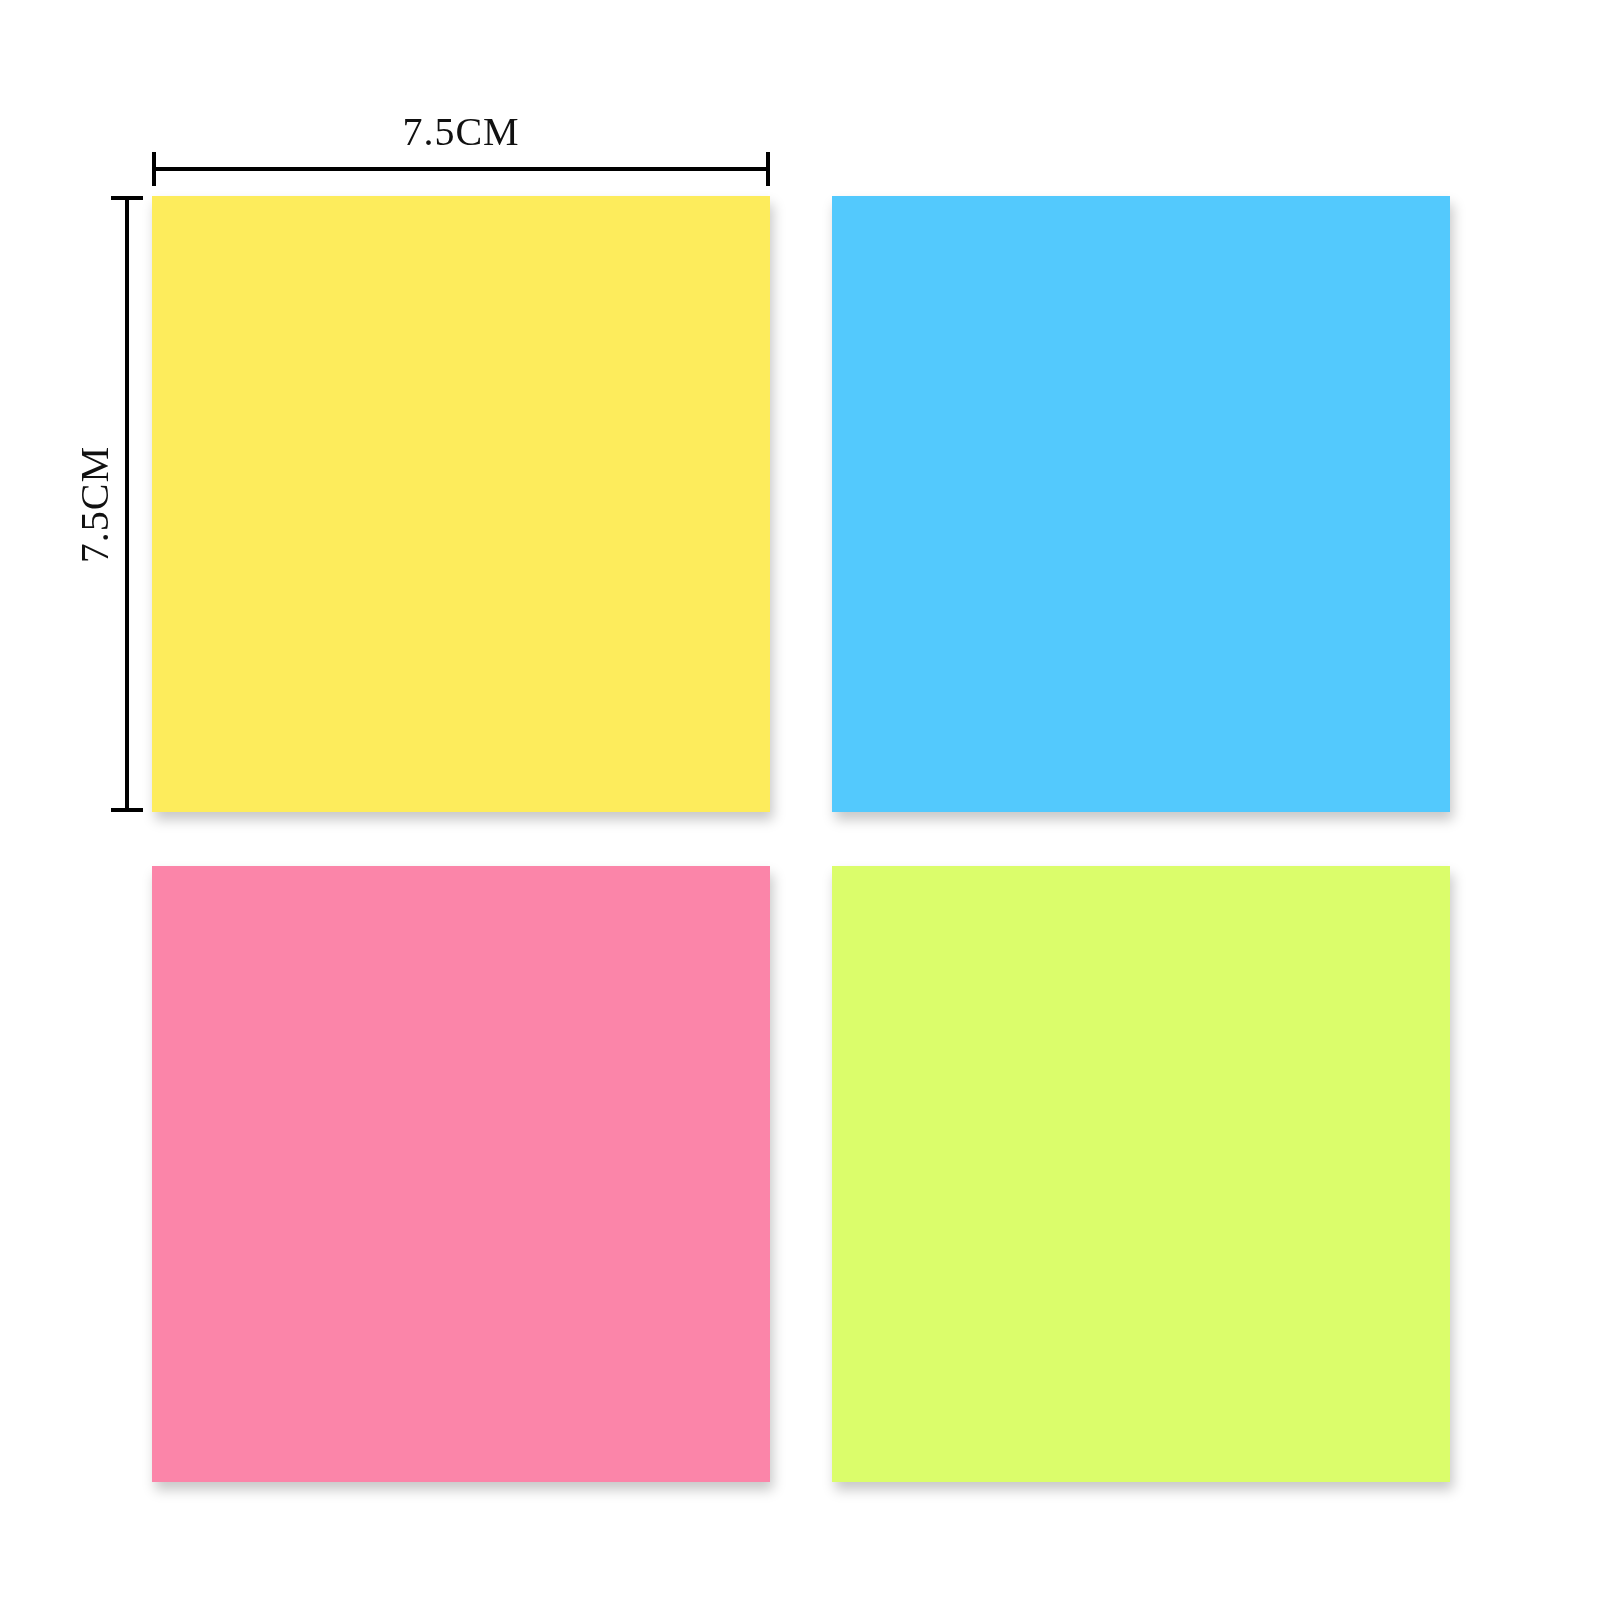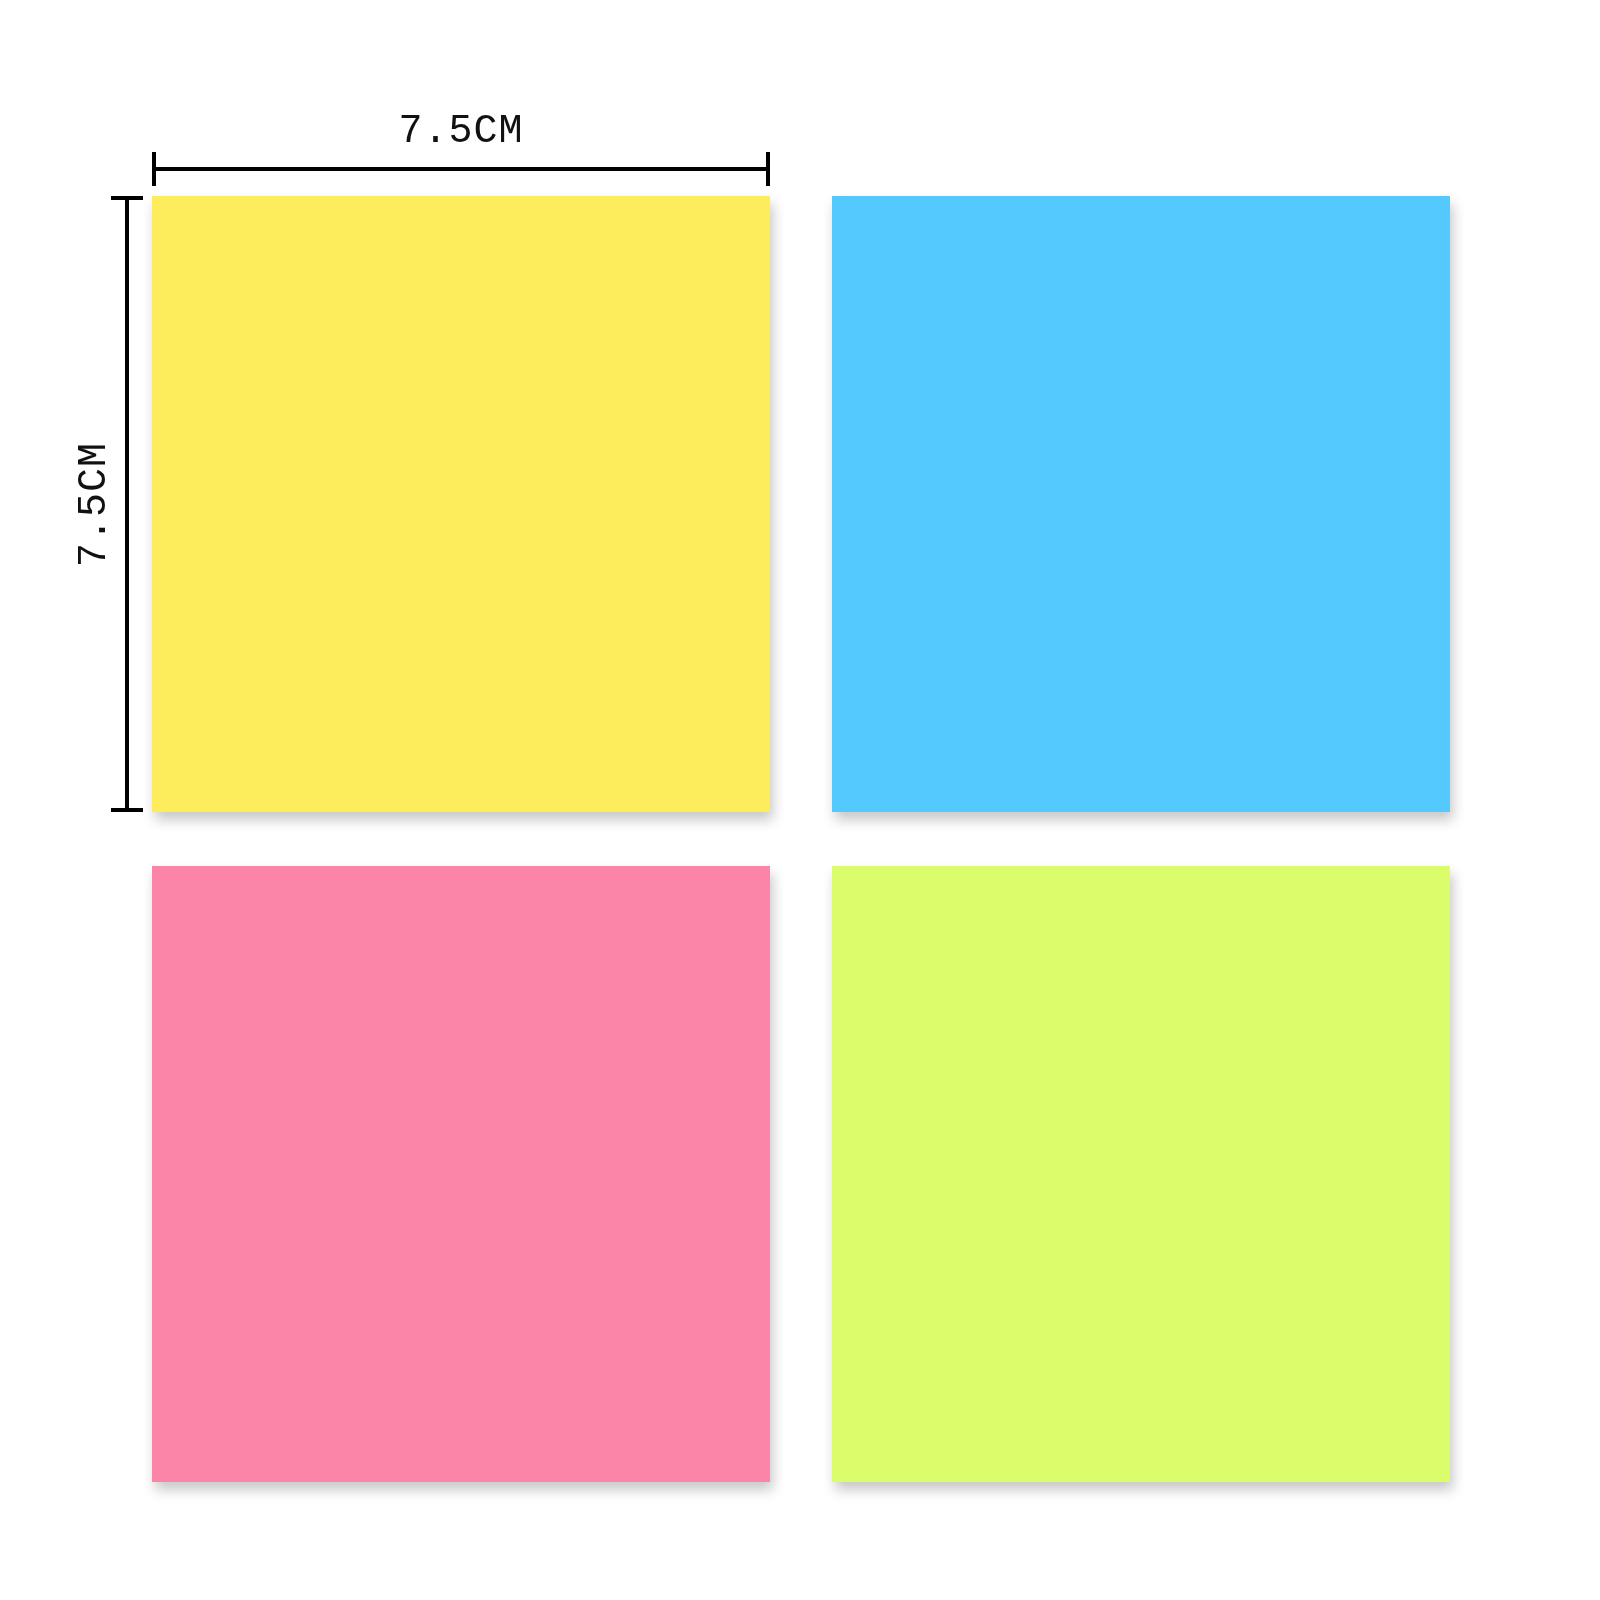--- a/index.html
+++ b/index.html
@@ -5,21 +5,21 @@
   html, body {
     margin: 0;
     padding: 0;
     background: #ffffff;
   }
   .canvas {
     position: relative;
     width: 1600px;
     height: 1572px;
     overflow: hidden;
-    font-family: Liberation Mono, monospace;
+    font-family: Liberation Serif, serif;
   }
   
   .note {
     position: absolute;
     width: 618px;
     height: 616px;
     box-shadow: 3px 8px 12px rgba(0, 0, 0, 0.22);
   }
   .note-yellow { left: 152px; top: 196px; }
   .note-blue   { left: 832px; top: 196px; }

